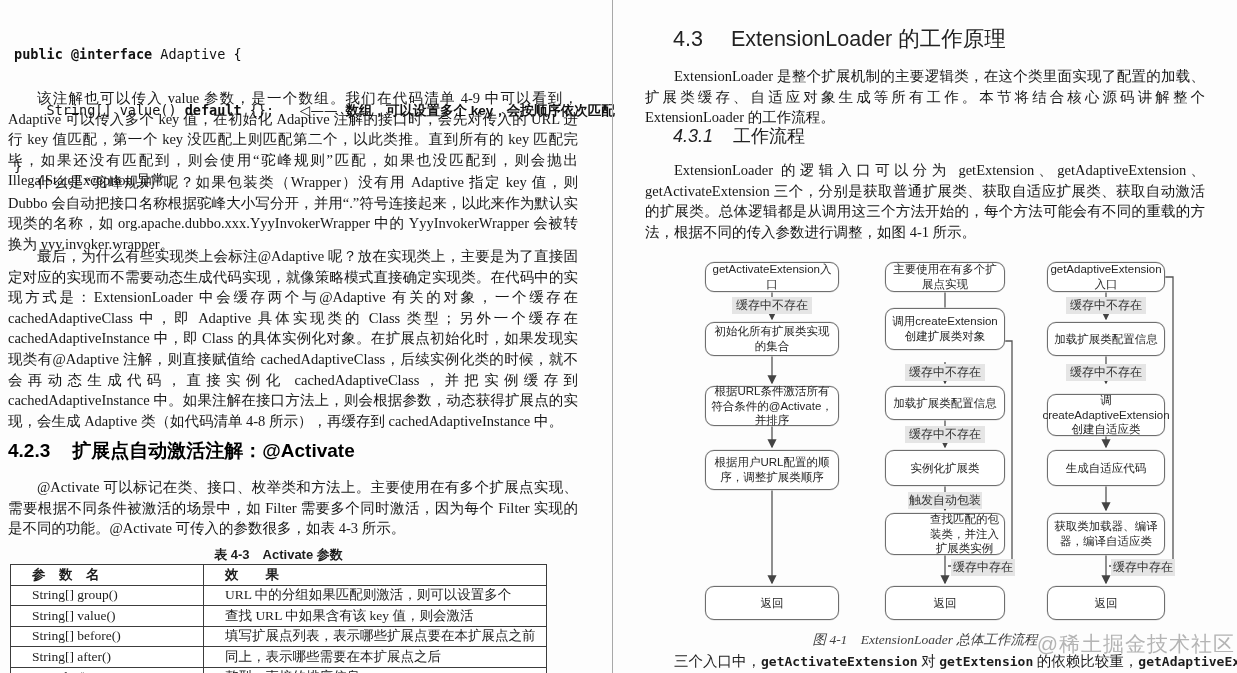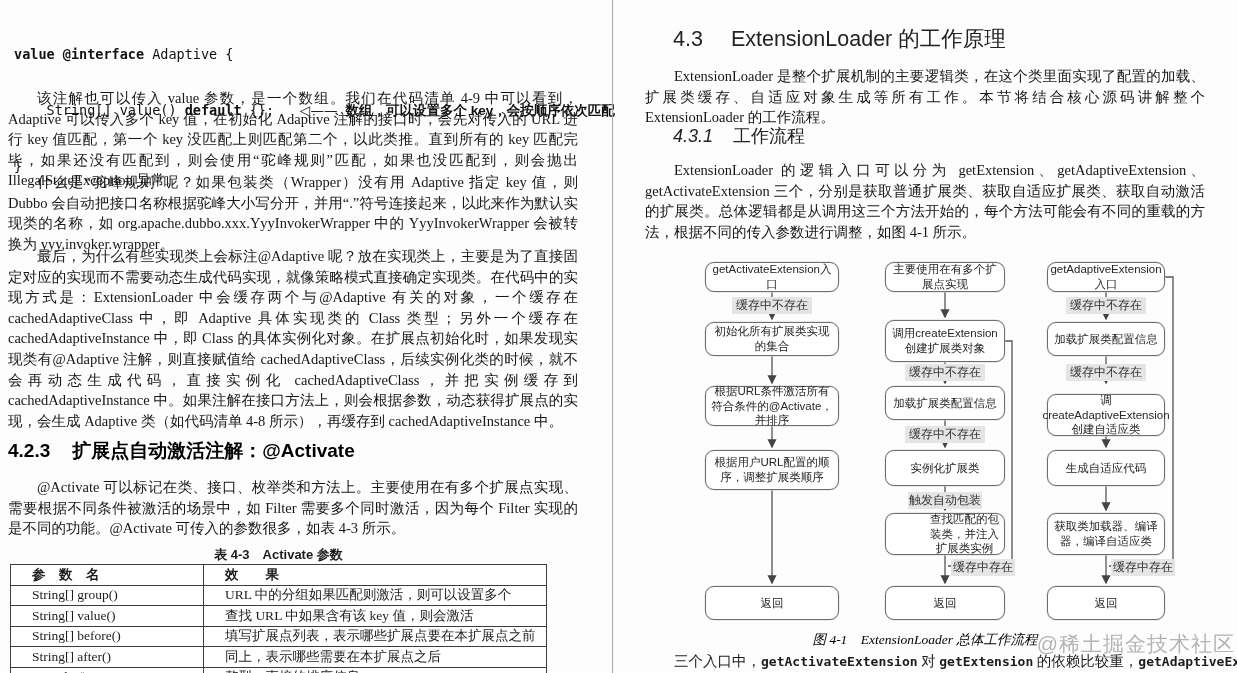--- a/index.html
+++ b/index.html
@@ -40,35 +40,35 @@
     position:absolute;z-index:1;box-sizing:border-box;
     border:1.4px solid #6e6e6e;border-radius:9px;background:#fff;
     display:flex;align-items:center;justify-content:center;text-align:center;
     font-family:"Liberation Sans",sans-serif;font-size:11.5px;line-height:1.3;color:#262626;
     padding:2px 5px;box-shadow:0 0 0 .4px #d8d8d8;
   }
   .elabel{
     position:absolute;z-index:2;background:#e5e5e5;
     font-family:Liberation Serif, serif;font-size:12px;color:#333;text-align:center;
   }
-  .fig-caption{font-style:italic;font-size:13.5px;color:#000000;text-align:center;width:560px;}
+  .fig-caption{font-style:italic;font-size:13.5px;color:#404040;text-align:center;width:560px;}
   .watermark{
     position:absolute;right:2px;top:630px;z-index:3;
     font-family:"Liberation Sans",sans-serif;font-size:21px;color:#b4b4b4;letter-spacing:1px;white-space:nowrap;
   }
   .footer-line{font-size:14.5px;white-space:nowrap;overflow:hidden;text-indent:2em;}
   .footer-line .mono{font-family:"DejaVu Sans Mono",monospace;font-weight:bold;font-size:13px;}
 </style>
 </head>
 <body>
 
 <div class="page page-left">
 
   <div class="blk codeblock" style="left:14px;top:8px;">
-    <div><span class="kw">value @interface</span><span> Adaptive {</span></div>
+    <div><span class="kw">public @interface</span><span> Adaptive {</span></div>
     <div><span>    String[] value() </span><span class="kw">default</span><span> {};</span><span class="code-annot-arrow">◁——</span><span class="code-annot">数组，可以设置多个 key，会按顺序依次匹配</span></div>
     <div><span>}</span></div>
   </div>
 
   <div class="blk para" style="left:8px;top:88px;width:570px;">该注解也可以传入 value 参数，是一个数组。我们在代码清单 4-9 中可以看到，Adaptive 可以传入多个 key 值，在初始化 Adaptive 注解的接口时，会先对传入的 URL 进行 key 值匹配，第一个 key 没匹配上则匹配第二个，以此类推。直到所有的 key 匹配完毕，如果还没有匹配到，则会使用“驼峰规则”匹配，如果也没匹配到，则会抛出 IllegalStateException 异常。</div>
 
   <div class="blk para" style="left:8px;top:172px;width:570px;">什么是“驼峰规则”呢？如果包装类（Wrapper）没有用 Adaptive 指定 key 值，则 Dubbo 会自动把接口名称根据驼峰大小写分开，并用“.”符号连接起来，以此来作为默认实现类的名称，如 org.apache.dubbo.xxx.YyyInvokerWrapper 中的 YyyInvokerWrapper 会被转换为 yyy.invoker.wrapper。</div>
 
   <div class="blk para" style="left:8px;top:246px;width:570px;">最后，为什么有些实现类上会标注@Adaptive 呢？放在实现类上，主要是为了直接固定对应的实现而不需要动态生成代码实现，就像策略模式直接确定实现类。在代码中的实现方式是：ExtensionLoader 中会缓存两个与@Adaptive 有关的对象，一个缓存在 cachedAdaptiveClass 中，即 Adaptive 具体实现类的 Class 类型；另外一个缓存在 cachedAdaptiveInstance 中，即 Class 的具体实例化对象。在扩展点初始化时，如果发现实现类有@Adaptive 注解，则直接赋值给 cachedAdaptiveClass，后续实例化类的时候，就不会再动态生成代码，直接实例化 cachedAdaptiveClass，并把实例缓存到 cachedAdaptiveInstance 中。如果注解在接口方法上，则会根据参数，动态获得扩展点的实现，会生成 Adaptive 类（如代码清单 4-8 所示），再缓存到 cachedAdaptiveInstance 中。</div>
 
@@ -162,21 +162,21 @@
       </g>
     </svg>
 
     <div class="fbox" style="left:60px;top:6px;width:134px;height:30px;">getActivateExtension入口</div>
     <div class="fbox" style="left:60px;top:66px;width:134px;height:34px;">初始化所有扩展类实现的集合</div>
     <div class="fbox" style="left:60px;top:130px;width:134px;height:40px;">根据URL条件激活所有符合条件的@Activate，并排序</div>
     <div class="fbox" style="left:60px;top:194px;width:134px;height:40px;">根据用户URL配置的顺序，调整扩展类顺序</div>
     <div class="fbox" style="left:60px;top:330px;width:134px;height:34px;">返回</div>
 
     <div class="fbox" style="left:240px;top:6px;width:120px;height:30px;">主要使用在有多个扩展点实现</div>
-    <div class="fbox" style="left:240px;top:64px;width:120px;height:42px;">调用createExtension创建扩展类对象</div>
+    <div class="fbox" style="left:240px;top:52px;width:120px;height:42px;">调用createExtension创建扩展类对象</div>
     <div class="fbox" style="left:240px;top:130px;width:120px;height:34px;">加载扩展类配置信息</div>
     <div class="fbox" style="left:240px;top:194px;width:120px;height:36px;">实例化扩展类</div>
     <div class="fbox" style="left:240px;top:257px;width:120px;height:42px;padding-left:44px;">查找匹配的包装类，并注入扩展类实例</div>
     <div class="fbox" style="left:240px;top:330px;width:120px;height:34px;">返回</div>
 
     <div class="fbox" style="left:402px;top:6px;width:118px;height:30px;">getAdaptiveExtension入口</div>
     <div class="fbox" style="left:402px;top:66px;width:118px;height:34px;">加载扩展类配置信息</div>
     <div class="fbox" style="left:402px;top:138px;width:118px;height:42px;">调createAdaptiveExtension创建自适应类</div>
     <div class="fbox" style="left:402px;top:194px;width:118px;height:36px;">生成自适应代码</div>
     <div class="fbox" style="left:402px;top:257px;width:118px;height:42px;">获取类加载器、编译器，编译自适应类</div>

